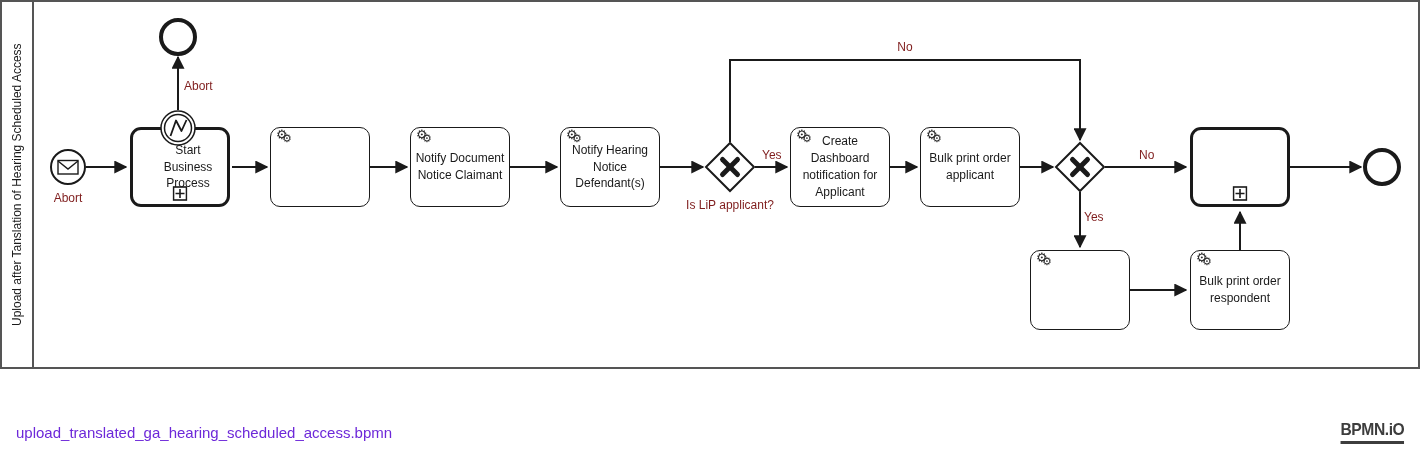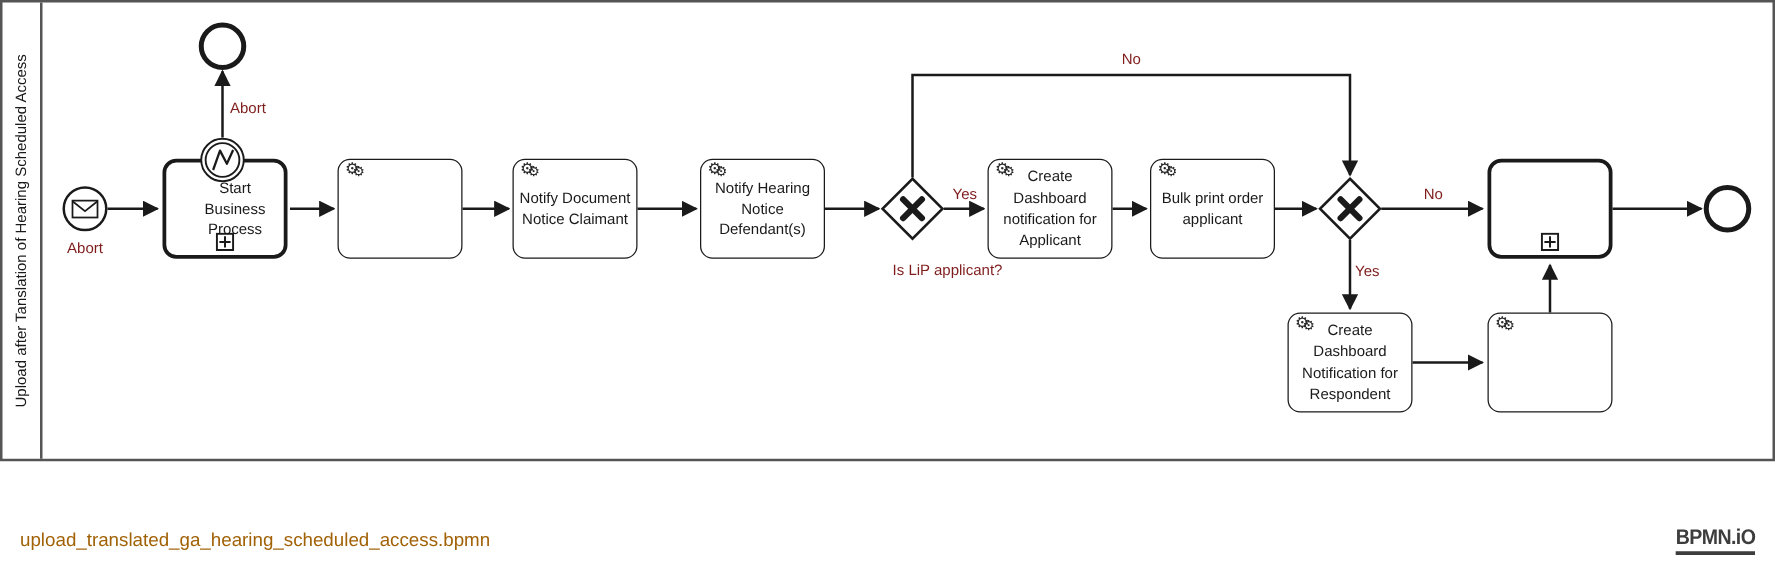--- a/index.html
+++ b/index.html
@@ -25,21 +25,21 @@
   .plus-marker { position:absolute; bottom:3px; left:50%; transform:translateX(-50%); line-height:0; }
 
   
   svg.overlay { position:absolute; left:0; top:0; z-index:3; pointer-events:none; }
 
   
   .flow-label { position:absolute; font-size:12px; color:#7f1d1d; z-index:4; white-space:nowrap; }
   .centered { text-align:center; }
 
   
-  .filename { position:absolute; left:16px; top:424px; font-size:15px; color:#a16207; }
+  .filename { position:absolute; left:16px; top:424px; font-size:15px; color:#6d28d9; }
   .logo { position:absolute; right:16px; top:420px; font-size:17px; font-weight:800; letter-spacing:-0.5px; color:#3d3d3d;
           border-bottom:3.5px solid #3d3d3d; padding-bottom:1px; transform:scaleX(.92); transform-origin:100% 50%; }
 </style>
 </head>
 <body>
 
 <div class="canvas">
   <div class="pool-label">Upload after Tanslation of Hearing Scheduled Access</div>
   <div class="pool-lane-divider"></div>
 </div>
@@ -102,28 +102,28 @@
         <line x1="3" y1="7.5" x2="12" y2="7.5" stroke="#1a1a1a" stroke-width="1.6"></line>
       </svg>
   </span>
 </div>
 
 <div class="task" style="left:1030px; top:250px;">
   <span class="gear">
       <span class="g1">⚙</span>
       <span class="g2">⚙</span>
     </span>
-  <span class="lbl">Create Dashboard Notification for Respondent</span>
 </div>
 
 <div class="task" style="left:1190px; top:250px;">
   <span class="gear">
       <span class="g1">⚙</span>
       <span class="g2">⚙</span>
     </span>
+  <span class="lbl">Bulk print order respondent</span>
 </div>
 
 <svg class="overlay" width="1420" height="369" viewBox="0 0 1420 369">
   <defs>
     <marker id="arrow" viewBox="0 0 10 10" refX="9" refY="5" markerWidth="6.5" markerHeight="6.5" orient="auto">
       <path d="M0,0 L10,5 L0,10 Z" fill="#1a1a1a"></path>
     </marker>
   </defs>
 
   <g stroke="#1a1a1a" stroke-width="2" fill="none">
@@ -178,16 +178,16 @@
 
   <circle cx="1382" cy="167" r="17" fill="#fff" stroke="#1a1a1a" stroke-width="4"></circle>
 </svg>
 
 <div class="flow-label centered" style="left:38px; top:191px; width:60px;">Abort</div>
 <div class="flow-label" style="left:184px; top:79px;">Abort</div>
 <div class="flow-label" style="left:762px; top:148px;">Yes</div>
 <div class="flow-label centered" style="left:885px; top:40px; width:40px;">No</div>
 <div class="flow-label" style="left:1139px; top:148px;">No</div>
 <div class="flow-label" style="left:1084px; top:210px;">Yes</div>
-<div class="flow-label centered" style="left:693px; top:198px; width:130px;margin-top:11px;">Is LiP applicant?</div>
+<div class="flow-label centered" style="left:665px; top:198px; width:130px;">Is LiP applicant?</div>
 
 <div class="filename">upload_translated_ga_hearing_scheduled_access.bpmn</div>
 <div class="logo">BPMN.iO</div>
 
 </body></html>

